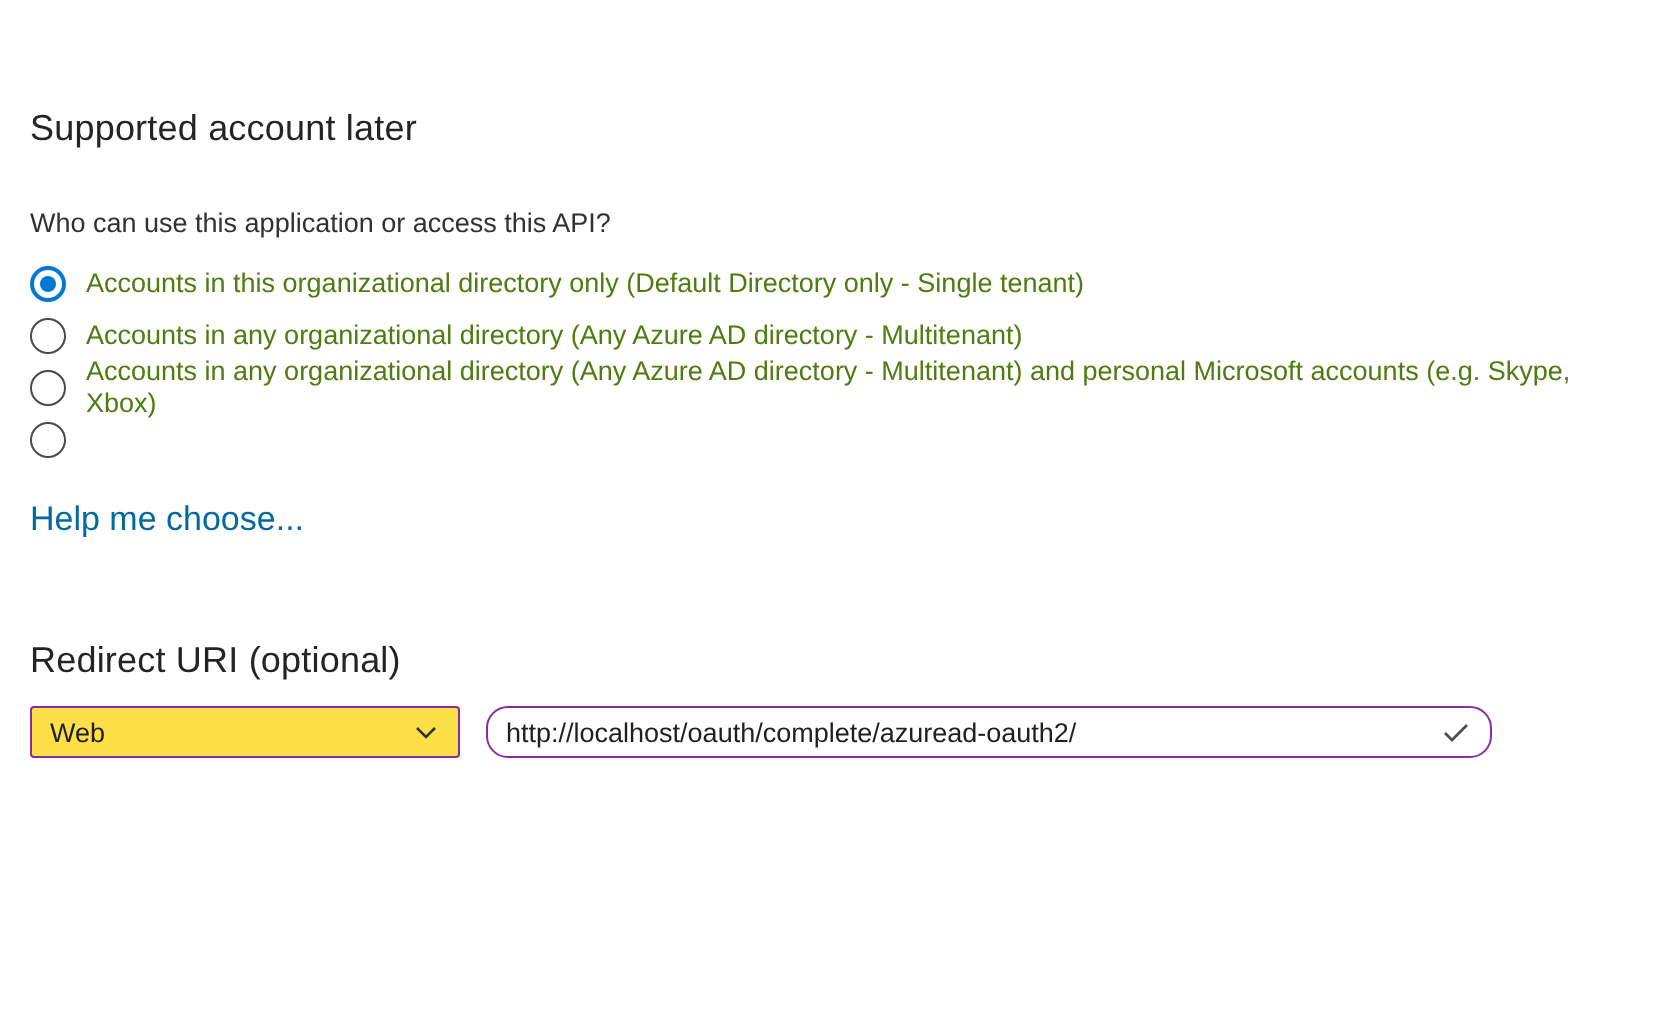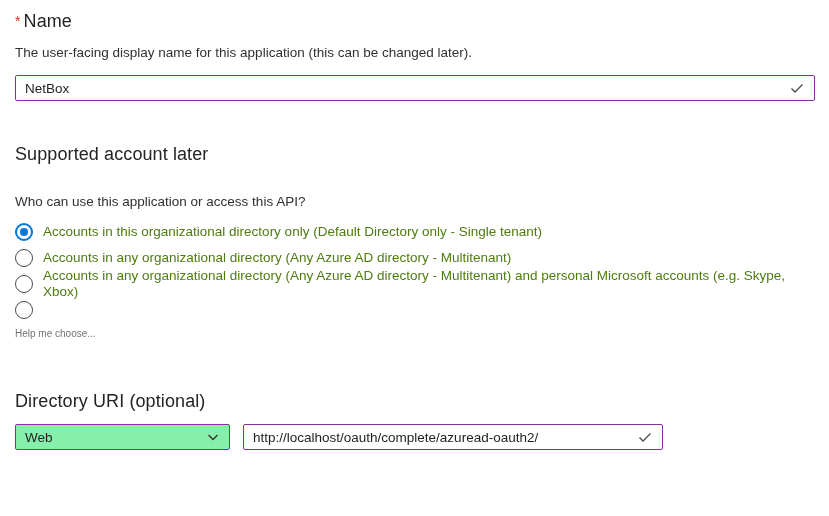--- a/index.html
+++ b/index.html
@@ -85,23 +85,23 @@
     left: 50%; top: 50%;
     width: 8px; height: 8px;
     margin: -4px 0 0 -4px;
     border-radius: 50%;
     background: #0078d4;
   }
   .radio-label { font-size: 13.5px; color: #4d7c0f; line-height: 16px; }
 
   .help-link {
     display: inline-block;
-    margin-top: 0;
-    font-size: 10px;
-    color: #737373;
+    margin-top: 17px;
+    font-size: 17px;
+    color: #0369a1;
     text-decoration: none;
     cursor: pointer;
   }
 
   .redirect-section { margin-top: 50px; }
   .redirect-desc { width: 800px; }
 
   .uri-row {
     display: flex;
     align-items: center;
@@ -110,48 +110,37 @@
   .platform-select {
     position: relative;
     width: 215px;
     height: 26px;
     border: 1.5px solid #8a2da5;
     border-radius: 2px;
     display: flex;
     align-items: center;
     padding: 0 9px;
     cursor: pointer;
-    background: #86efac;
+    background: #fde047;
   }
   .platform-select .select-value { flex: 1; font-size: 13.5px; color: #201f1e; }
   .chevron-icon { width: 14px; height: 14px; display: block; }
   .uri-input-wrap {
     margin-left: 13px;
-    width: 420px;
+    width: 503px;
     margin-top: 0;
+    border-radius: 11px;
   }
   .uri-row .text-input-wrap { margin-top: 0; }
 </style>
 </head>
 <body>
 
 <div class="page">
 
-  <div class="name-section">
-    <div class="section-title">
-      <span class="required-marker">*</span><span>Name</span>
-    </div>
-    <div class="desc">The user-facing display name for this application (this can be changed later).</div>
-    <div class="text-input-wrap">
-      <input type="text" value="NetBox" style="">
-      <svg class="validation-check" viewBox="0 0 16 16" fill="none">
-        <path d="M2.5 8.5 L6 12 L13.5 4.5" stroke="#4f4f4f" stroke-width="1.4" fill="none"></path>
-      </svg>
-    </div>
-  </div>
 
   <div class="account-section">
     <div class="section-title">Supported account later</div>
     <div class="question">Who can use this application or access this API?</div>
 
     <div class="radio-group">
       <div class="radio-row selected" role="radio" aria-checked="true">
         <span class="radio-circle"></span>
         <span class="radio-label">Accounts in this organizational directory only (Default Directory only - Single tenant)</span>
       </div>
@@ -165,21 +154,21 @@
       </div>
       <div class="radio-row" role="radio" aria-checked="false">
         <span class="radio-circle"></span>
       </div>
     </div>
 
     <a class="help-link" href="#">Help me choose...</a>
   </div>
 
   <div class="redirect-section">
-    <div class="section-title">Directory URI (optional)</div>
+    <div class="section-title">Redirect URI (optional)</div>
 
     <div class="uri-row">
       <div class="platform-select" role="combobox">
         <span class="select-value">Web</span>
         <svg class="chevron-icon" viewBox="0 0 14 14" fill="none">
           <path d="M2.5 5 L7 9.5 L11.5 5" stroke="#323130" stroke-width="1.3" fill="none"></path>
         </svg>
       </div>
       <div class="text-input-wrap uri-input-wrap">
         <input type="text" value="http://localhost/oauth/complete/azuread-oauth2/" style="">

